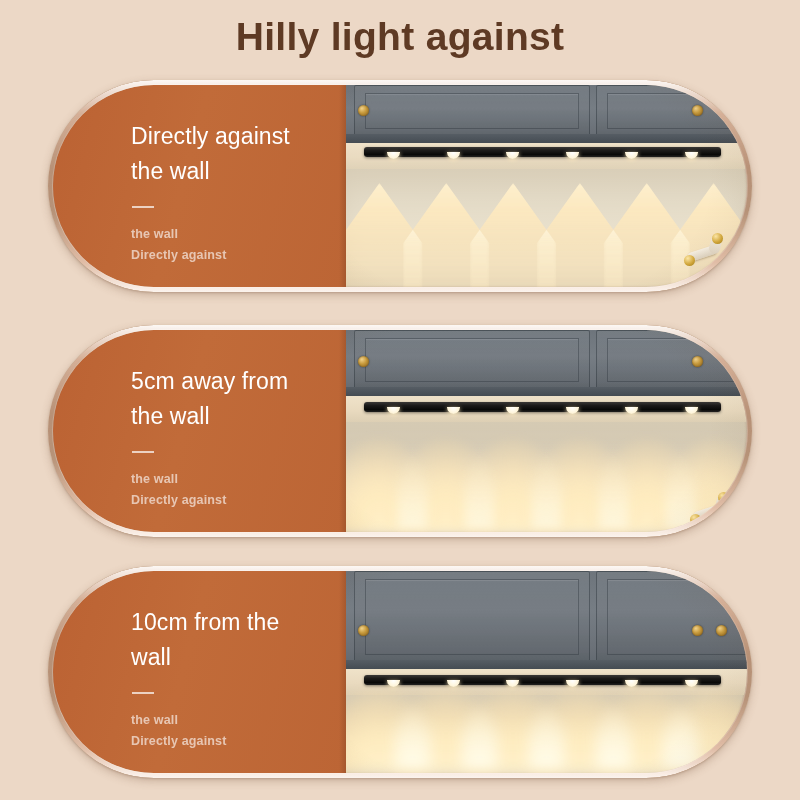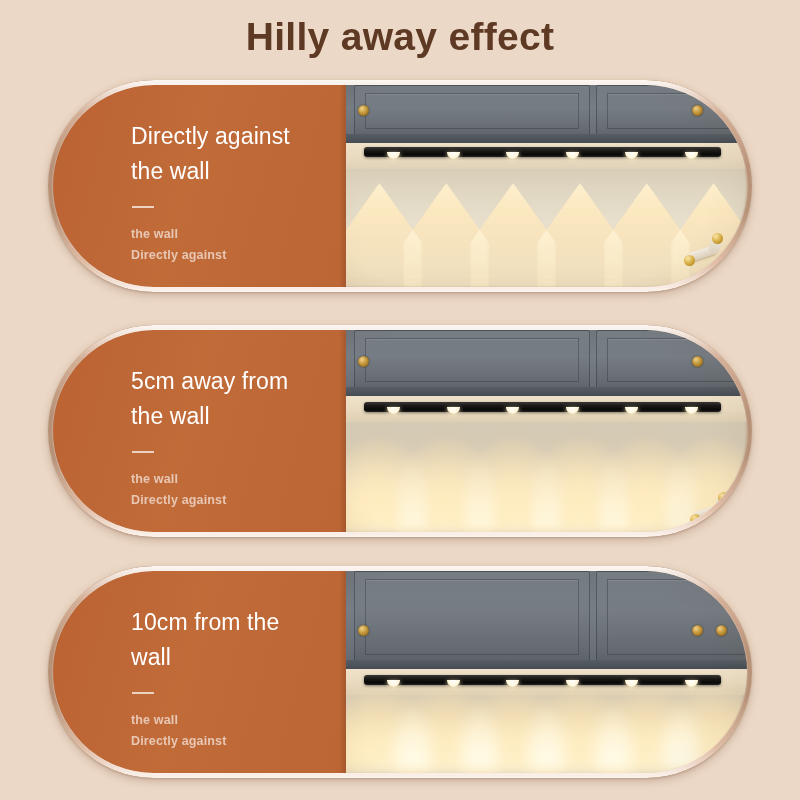--- a/index.html
+++ b/index.html
@@ -342,21 +342,21 @@
     position: absolute;
     inset: 0;
     z-index: 8;
     pointer-events: none;
     background: radial-gradient(ellipse 88% 110% at 42% 50%, rgba(0,0,0,0) 55%, rgba(90,60,35,0.16) 100%);
   }
 </style>
 </head>
 <body>
 
-<div class="page-title">Hilly away effect</div>
+<div class="page-title">Hilly light against</div>
 
 <div class="panel panel-1">
   <div class="panel-inner">
 
     <div class="panel-left">
       <div class="panel-heading">Directly against the wall</div>
       <div class="panel-divider"></div>
       <div class="panel-sub">the wall</div>
       <div class="panel-sub">Directly against</div>
     </div>

